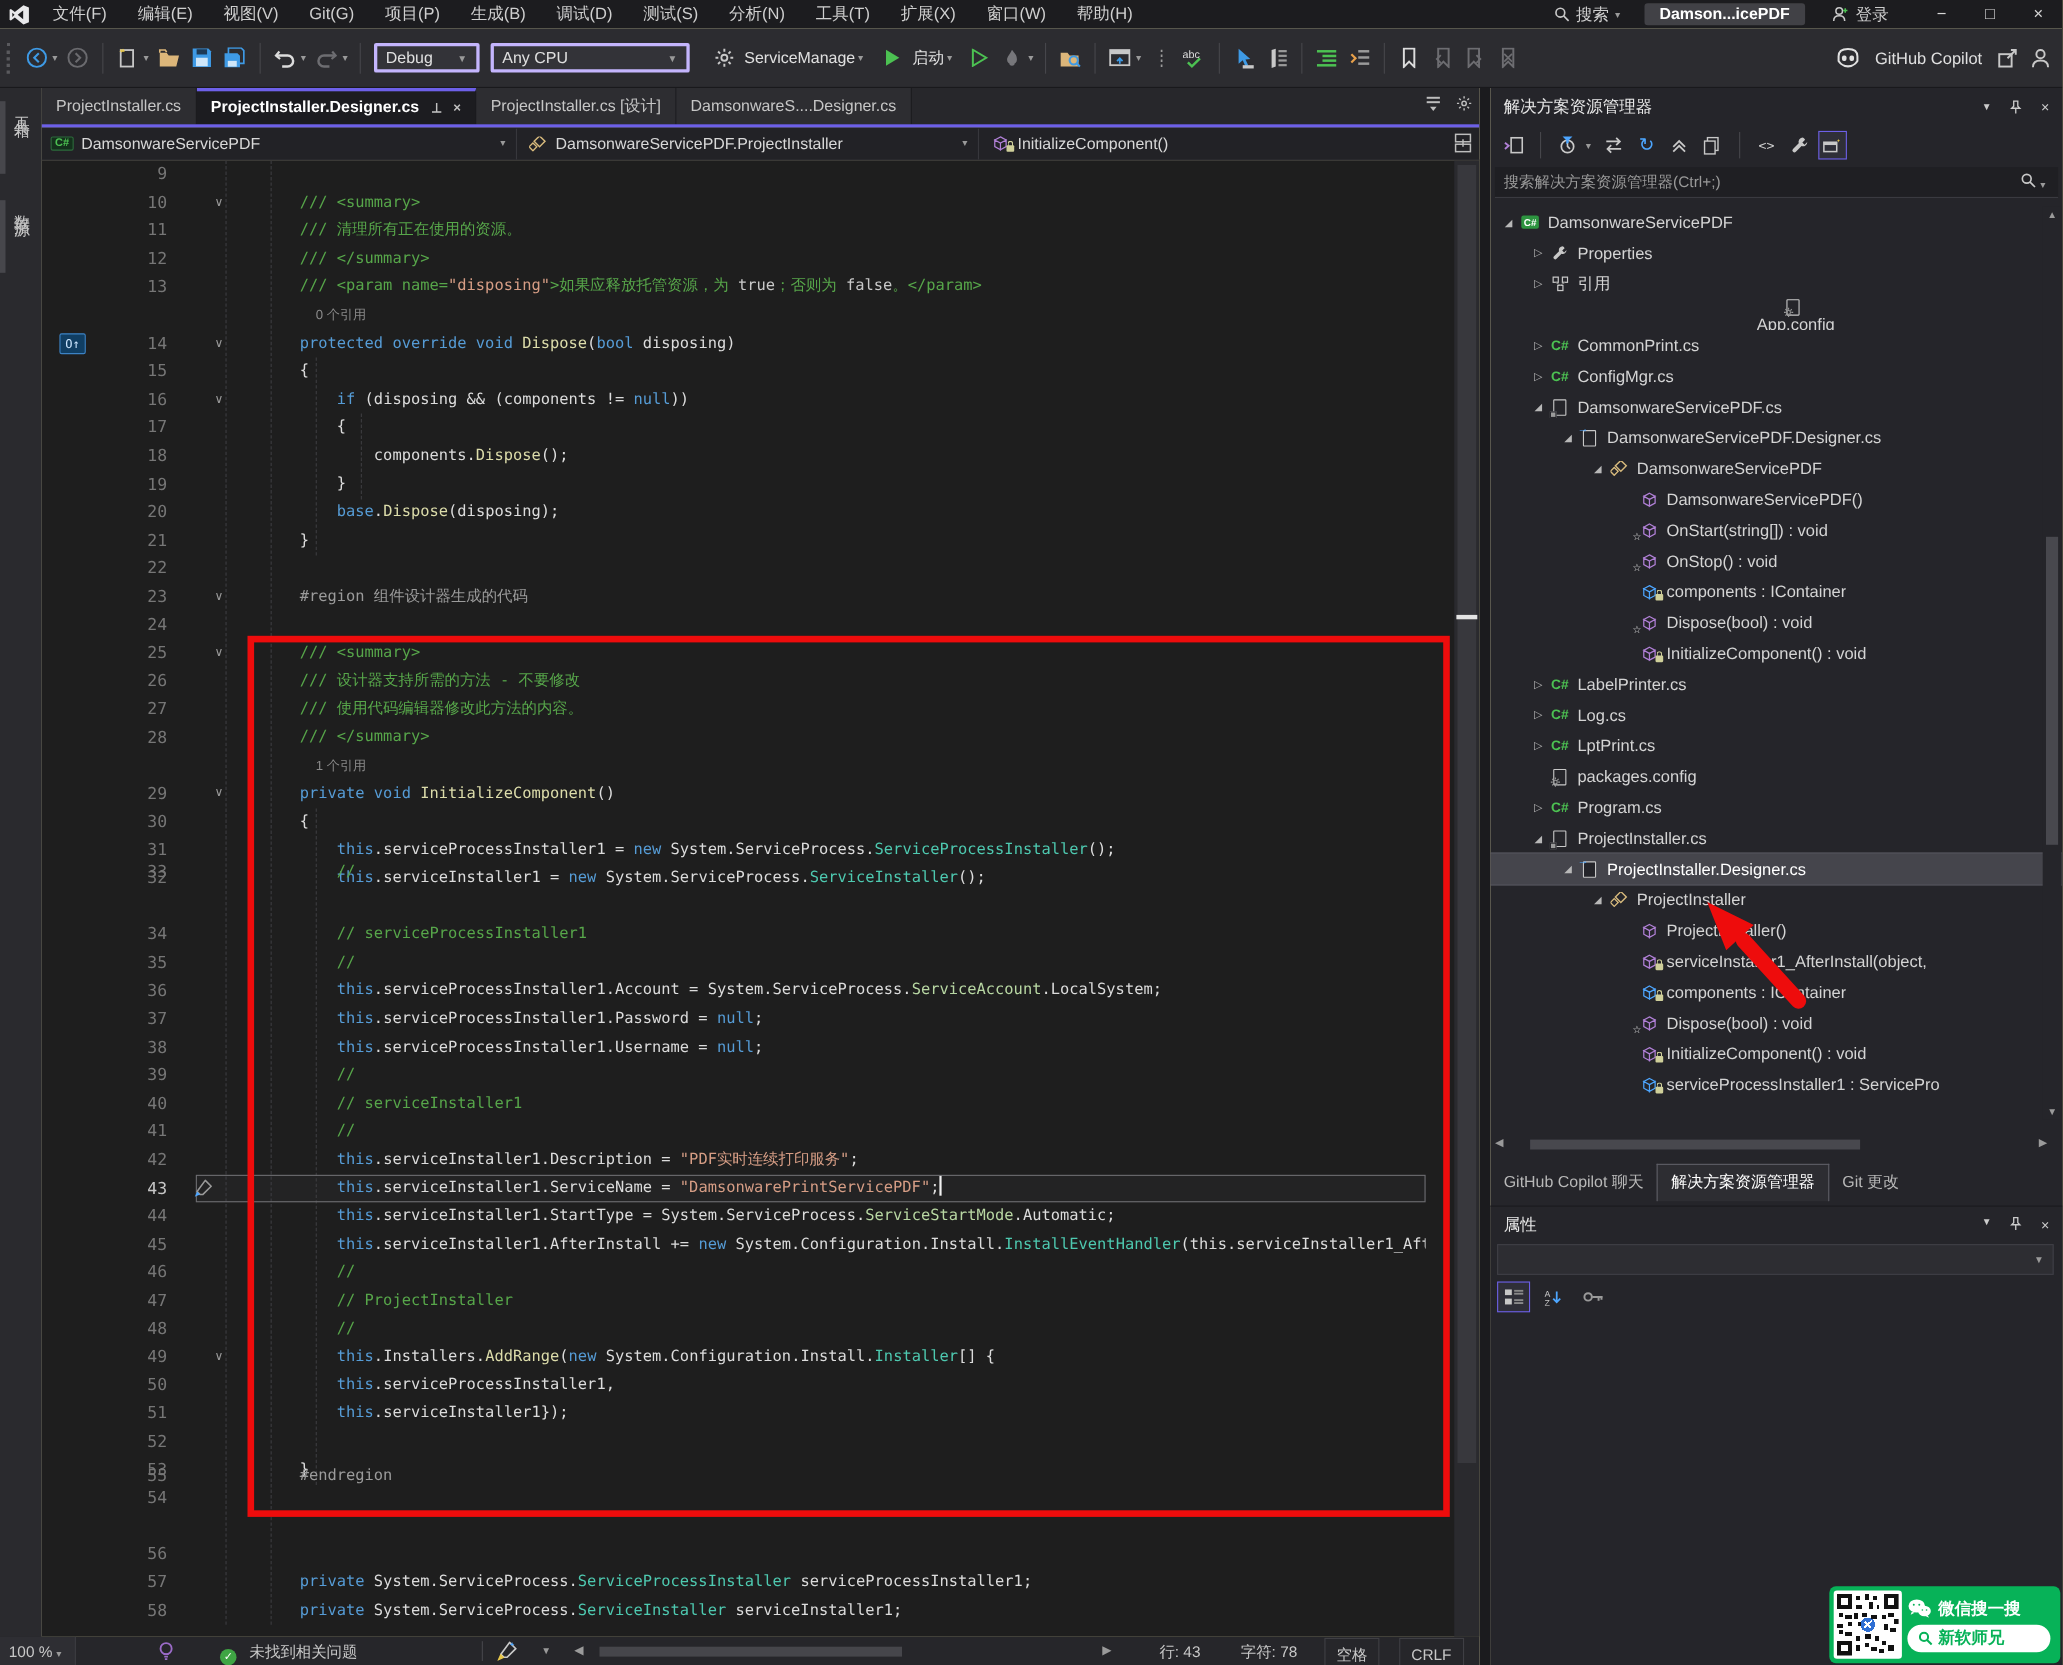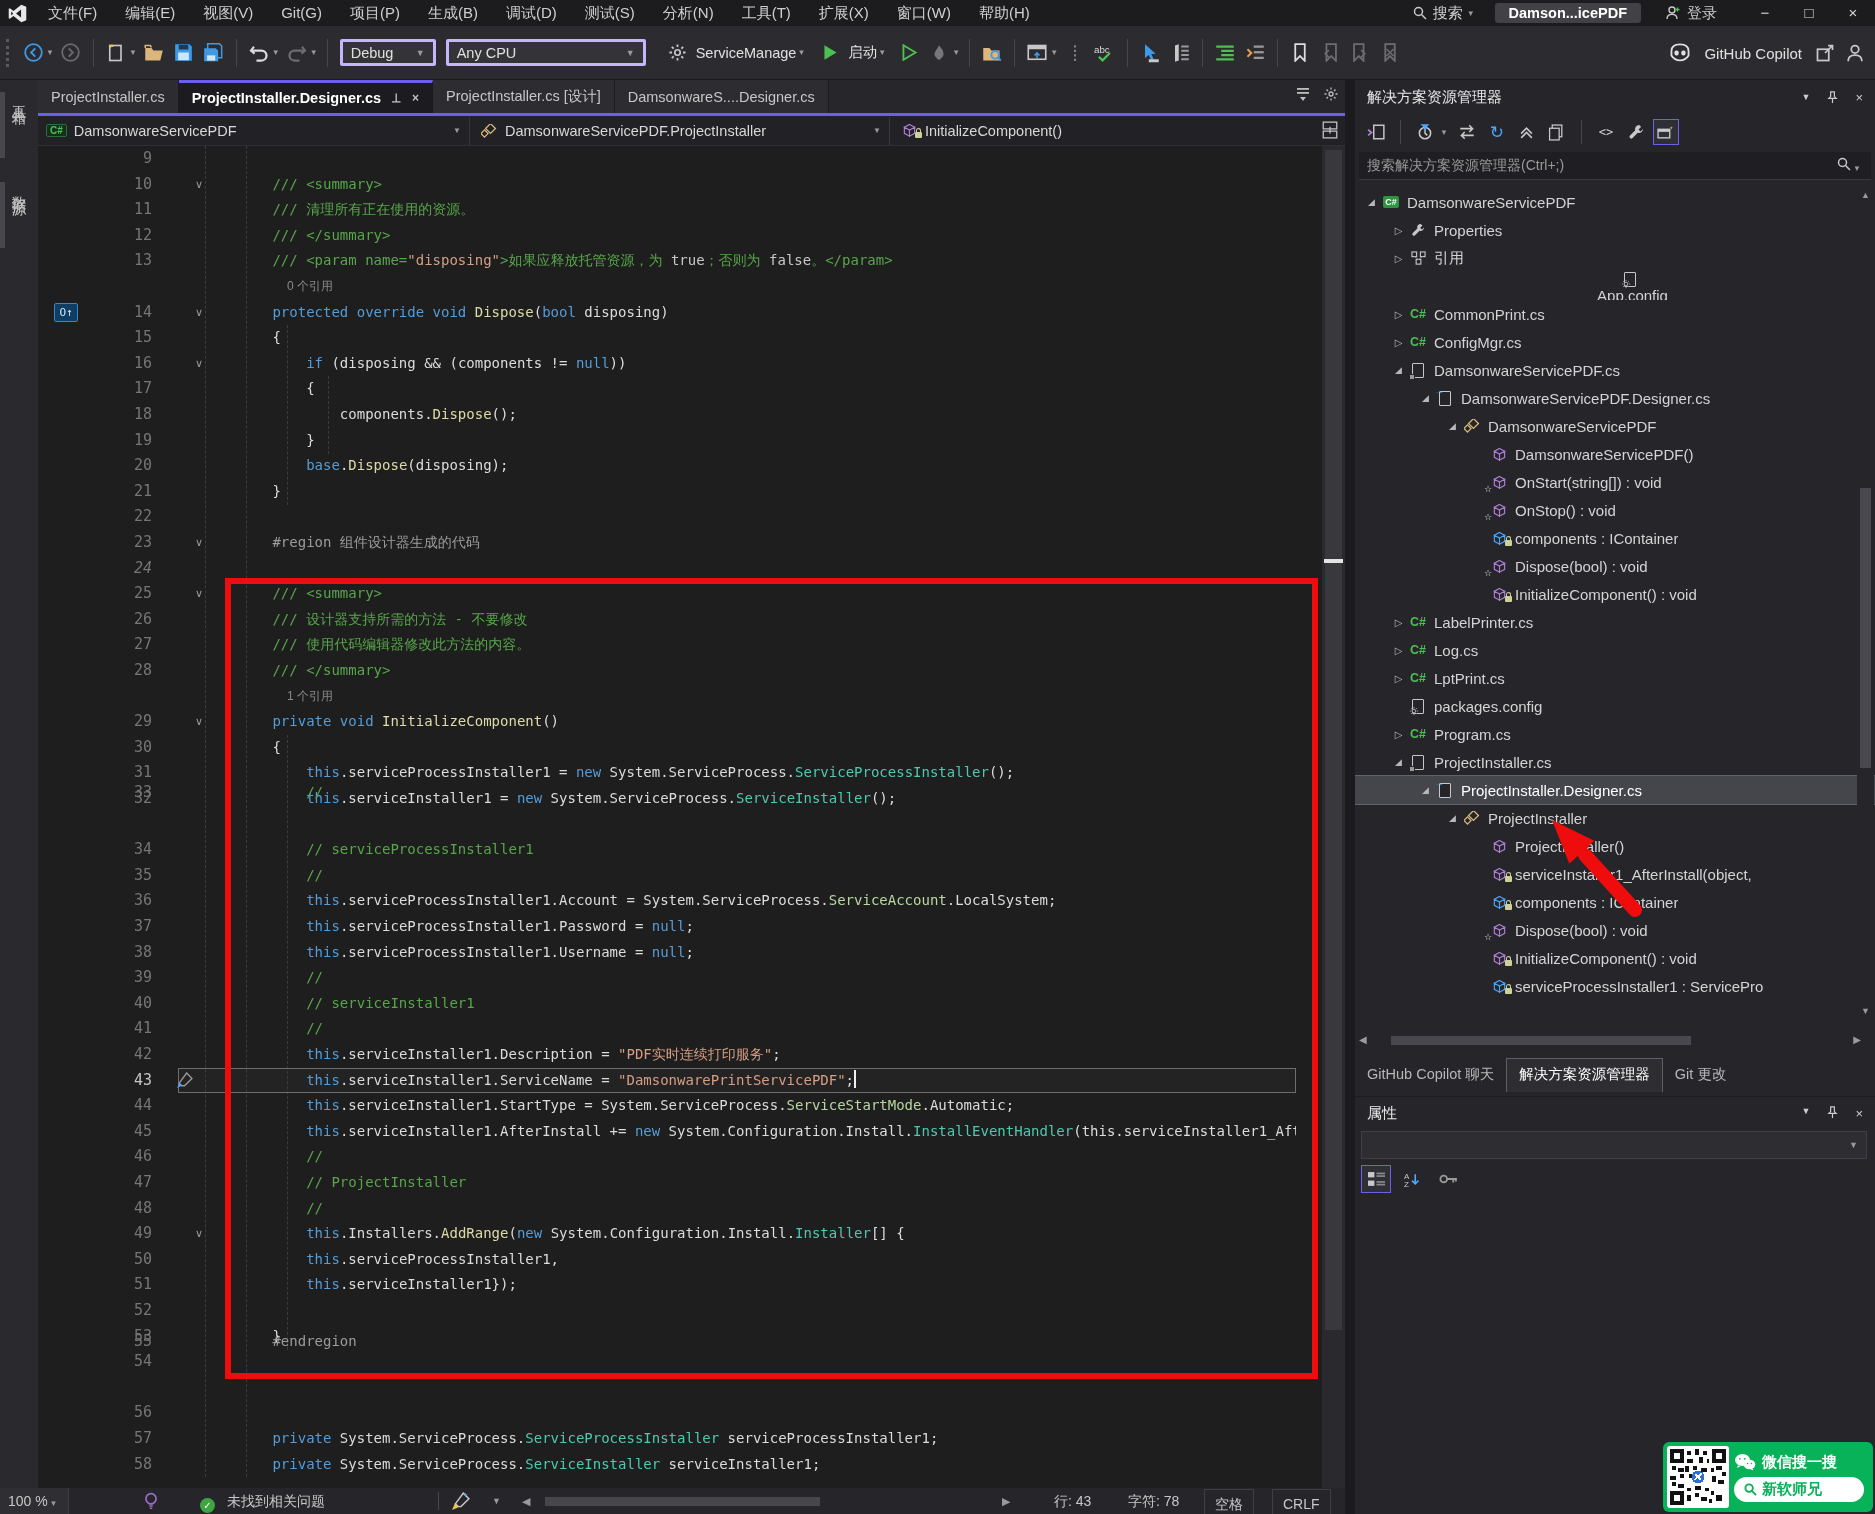--- a/index.html
+++ b/index.html
@@ -266,21 +266,21 @@
           <path d="M12 3 L14.5 6 L11.5 8.5" fill="none" stroke="#6d6d71" stroke-width="1.6"></path>
           <path d="M14 6 H6 a4 4 0 0 0 0 8 H10" fill="none" stroke="#6d6d71" stroke-width="1.8"></path>
         </svg>
     </div>
       <span class="tdrop">▼</span>
     <div class="tdiv"></div>
     <div class="combo" style="width:96px">
       <span>Debug</span>
         <span class="carrow">▼</span>
     </div>
-    <div class="combo" style="width:200px">
+    <div class="combo" style="width:181px">
       <span>Any CPU</span>
         <span class="carrow">▼</span>
     </div>
     <div class="ticon" style="margin-left:14px">
       <svg width="19" height="19" viewBox="0 0 16 16">
           <circle cx="8" cy="8" r="2.3" fill="none" stroke="#c8c8c8" stroke-width="1.4"></circle>
           <path d="M8 1.2 V3.4 M8 12.6 V14.8 M1.2 8 H3.4 M12.6 8 H14.8 M3.2 3.2 L4.8 4.8 M11.2 11.2 L12.8 12.8 M12.8 3.2 L11.2 4.8 M4.8 11.2 L3.2 12.8" stroke="#c8c8c8" stroke-width="1.5"></path>
         </svg>
     </div>
     <span class="tlabel">ServiceManage</span>
@@ -543,21 +543,21 @@
         </div>
         <div class="row" style="top: 358.4px;">
           <span class="lnum">22</span>
           <span class="ctext"></span>
         </div>
         <div class="row" style="top: 384px;">
           <span class="lnum">23</span>
           <span class="fold">∨</span>
           <span class="ctext"><span class="tk-gr">        #region 组件设计器生成的代码</span></span>
         </div>
-        <div class="row" style="top: 409.6px; font-style: italic;">
+        <div class="row" style="top: 409.6px;">
           <span class="lnum">24</span>
           <span class="ctext"></span>
         </div>
         <div class="row" style="top: 435.2px;">
           <span class="lnum">25</span>
           <span class="fold">∨</span>
           <span class="ctext"><span class="tk-doc">        /// &lt;summary&gt;</span></span>
         </div>
         <div class="row" style="top: 460.8px;">
           <span class="lnum">26</span>

